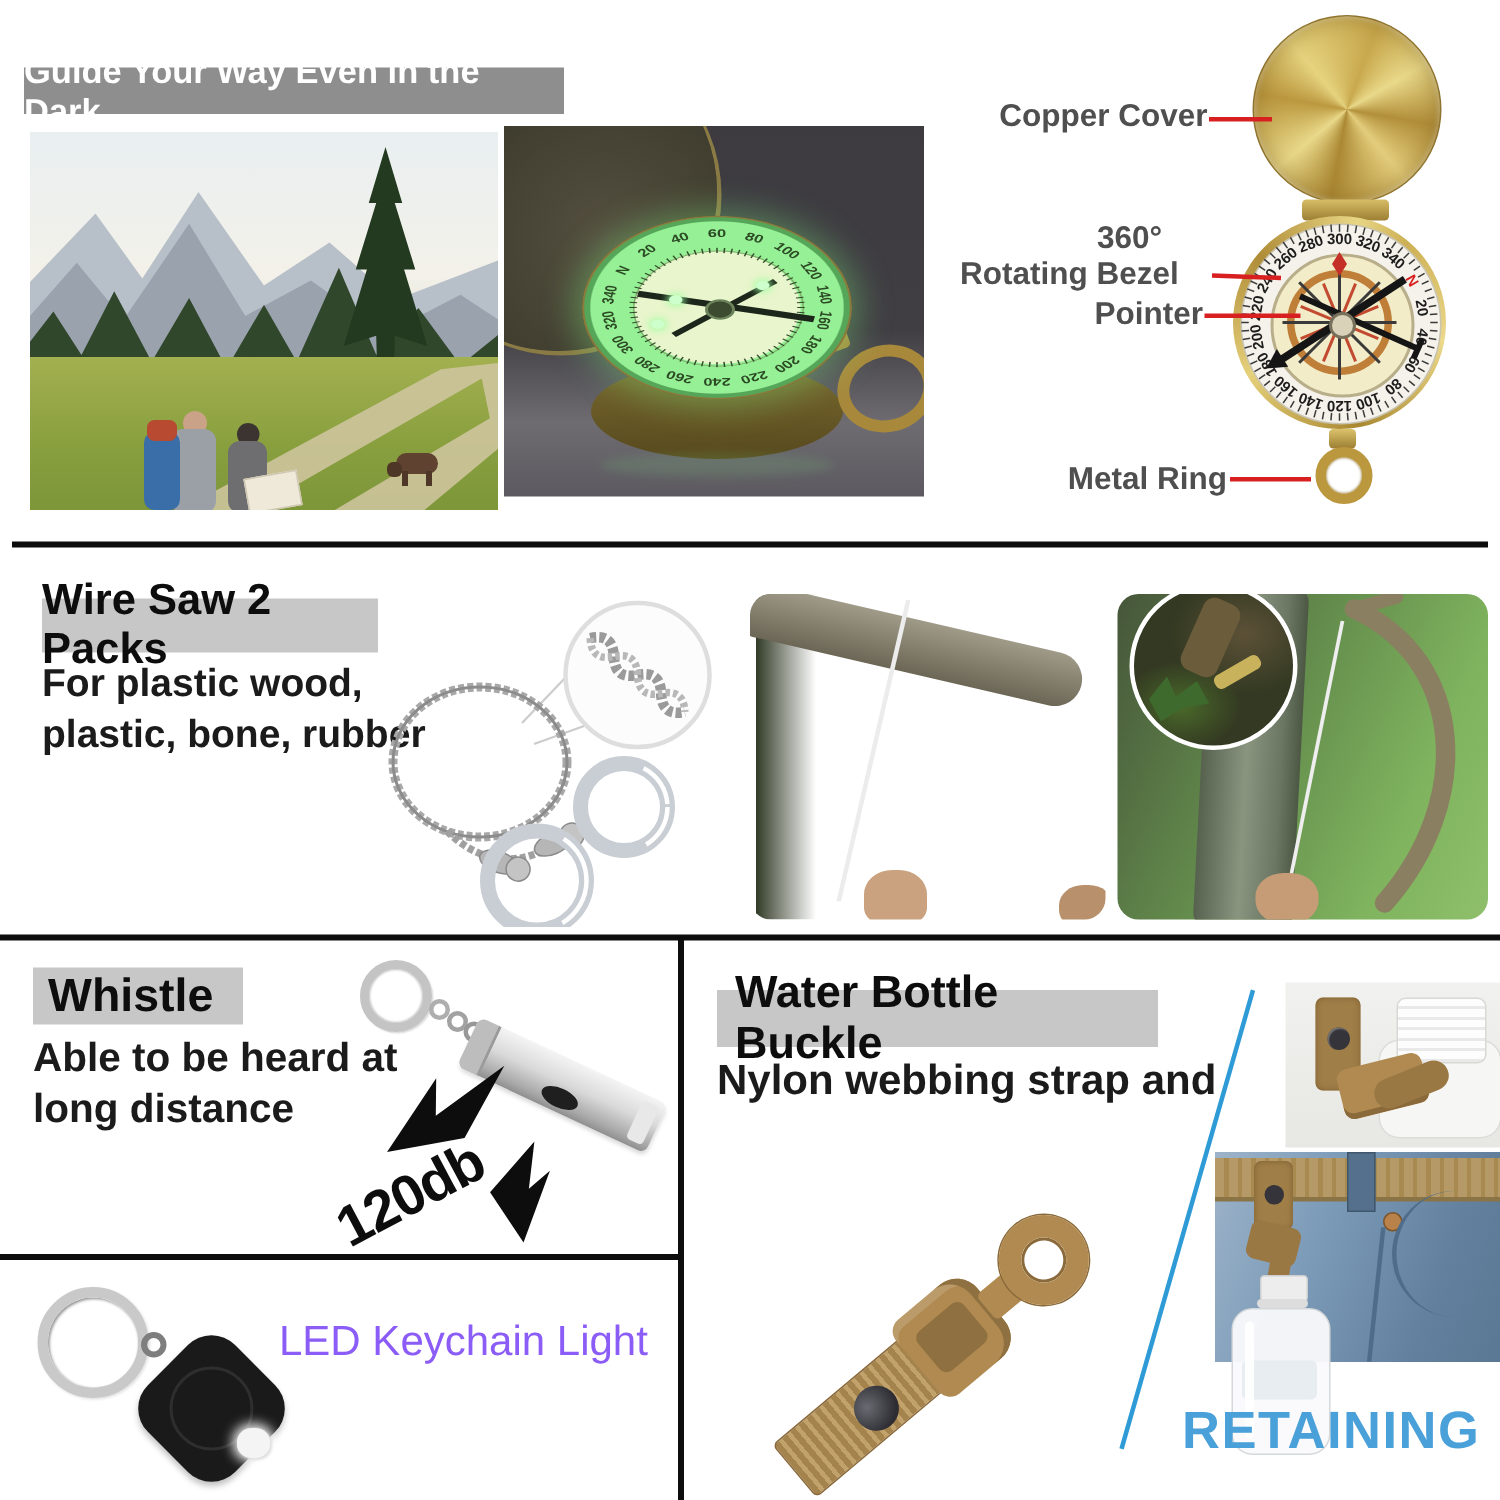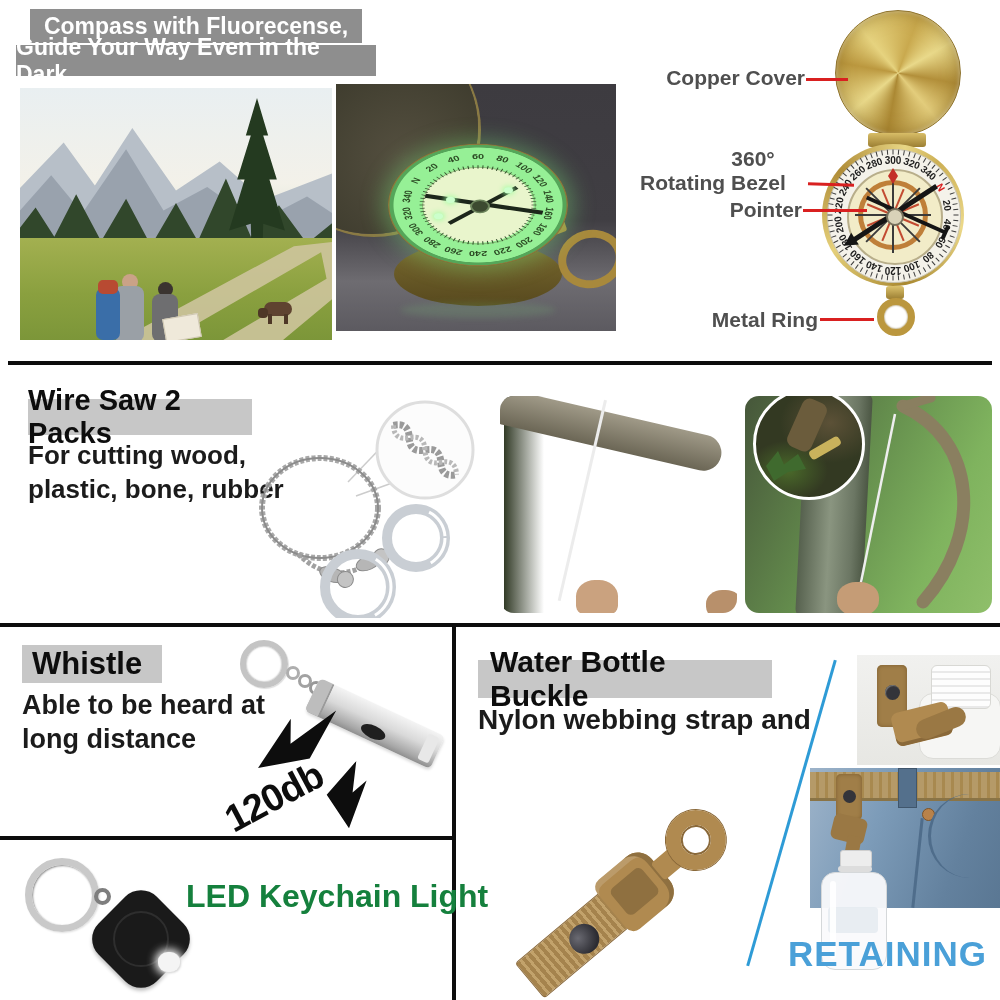--- a/index.html
+++ b/index.html
@@ -29,23 +29,20 @@
   .gdot{position:absolute;width:9px;height:9px;border-radius:50%;background:#ccffcc;box-shadow:0 0 6px 2px rgba(160,255,160,.8);}
   
   .photo{overflow:hidden;}
   .rphoto{border-radius:14px;overflow:hidden;}
 </style>
 </head>
 <body>
 
 <div class="page">
 
-  <div class="abs banner-dark" style="left:30px;top:9px;width:332px;height:34px;font-size:23px;">
-    <span>Compass with Fluorecense,</span>
-  </div>
   <div class="abs banner-dark" style="left:16px;top:45px;width:360px;height:31px;font-size:23px;">
     <span>Guide Your Way Even in the Dark</span>
   </div>
 
   <div class="abs photo" style="left:20px;top:88px;width:312px;height:252px;background:linear-gradient(180deg,#e9eff1 0%,#f3f1e9 38%,#e3e7da 52%);">
     <div class="abs" style="left:0;top:28px;width:312px;height:120px;background:#b7bfc8;clip-path:polygon(0 100%,0 60%,14% 22%,24% 58%,36% 10%,50% 62%,64% 38%,78% 70%,100% 48%,100% 100%);"></div>
     <div class="abs" style="left:0;top:40px;width:312px;height:118px;background:#97a0ac;clip-path:polygon(0 100%,0 70%,10% 40%,20% 72%,34% 18%,46% 70%,60% 50%,76% 80%,92% 58%,100% 72%,100% 100%);opacity:.95;"></div>
     <div class="abs" style="left:0;top:86px;width:312px;height:112px;background:#31472b;clip-path:polygon(0 100%,0 48%,5% 30%,11% 56%,18% 18%,26% 60%,34% 22%,42% 64%,50% 26%,57% 60%,66% 4%,74% 56%,83% 28%,92% 62%,100% 44%,100% 100%);"></div>
     <div class="abs" style="left:206px;top:10px;width:62px;height:170px;background:#243a20;clip-path:polygon(50% 0,68% 22%,60% 22%,82% 48%,70% 48%,95% 78%,60% 74%,58% 100%,42% 100%,40% 74%,5% 78%,30% 48%,18% 48%,40% 22%,32% 22%);"></div>
     <div class="abs" style="left:0;top:150px;width:312px;height:102px;background:linear-gradient(180deg,#a3b050 0%,#8aa03f 55%,#7c9639 100%);"></div>
@@ -310,21 +307,21 @@
   <div class="abs cl" style="left:700px;top:147px;width:106px;font-size:21px;text-align:center;">360°</div>
   <div class="abs cl" style="left:640px;top:171px;width:166px;font-size:21px;text-align:left;">Rotating Bezel</div>
   <div class="abs cl" style="left:660px;top:198px;width:142px;font-size:21px;text-align:right;">Pointer</div>
   <div class="abs cl" style="left:660px;top:308px;width:158px;font-size:21px;text-align:right;">Metal Ring</div>
 
   <div class="abs divider" style="left:8px;top:361px;width:984px;height:4px;"></div>
 
   <div class="abs banner-light" style="left:28px;top:399px;width:224px;height:36px;font-size:29px;justify-content:center;">
     <span>Wire Saw 2 Packs</span>
   </div>
-  <div class="abs desc" style="left:28px;top:440px;font-size:26px;">For cutting wood,</div>
+  <div class="abs desc" style="left:28px;top:440px;font-size:26px;">For plastic wood,</div>
   <div class="abs desc" style="left:28px;top:474px;font-size:26px;">plastic, bone, rubber</div>
 
   <div class="abs" style="left:240px;top:390px;width:245px;height:228px;">
     <svg width="245" height="228" viewBox="0 0 245 228">
       <line x1="108" y1="92" x2="152" y2="46" stroke="#cccccc" stroke-width="1.5"></line>
       <line x1="116" y1="106" x2="166" y2="88" stroke="#cccccc" stroke-width="1.5"></line>
       <circle cx="185" cy="60" r="48" fill="#fcfcfc" stroke="#dedede" stroke-width="3"></circle>
       <g transform="rotate(38 185 60)">
         <rect x="145" y="48" width="80" height="22" fill="none"></rect>
         <path d="M145 60 q10 -12 20 0 q10 12 20 0 q10 -12 20 0 q10 12 20 0" stroke="#9a9a9a" stroke-width="7" fill="none" stroke-dasharray="4 2"></path>
@@ -402,21 +399,21 @@
     </svg>
     <span class="abs" style="left:0;top:26px;font-size:38px;font-weight:bold;color:#0d0d0d;letter-spacing:-1px;">120db</span>
     <svg class="abs" style="left:96px;top:54px;" width="60" height="60">
       <polygon points="4,16 46,0 28,26 46,22 8,56" fill="#0d0d0d"></polygon>
     </svg>
   </div>
 
   <div class="abs divider" style="left:0;top:836px;width:456px;height:4px;"></div>
   <div class="abs divider" style="left:452px;top:625px;width:4px;height:375px;"></div>
 
-  <div class="abs" style="left:186px;top:878px;font-size:32px;font-weight:bold;color:#15803d;">LED Keychain Light</div>
+  <div class="abs" style="left:186px;top:878px;font-size:28px;font-weight:normal;color:#8b5cf6;">LED Keychain Light</div>
   <div class="abs" style="left:25px;top:858px;width:74px;height:74px;border-radius:50%;border:7px solid #c9c9c9;box-sizing:border-box;box-shadow:inset 1px 1px 2px #909090, 1px 1px 2px #e0e0e0;"></div>
   <div class="abs" style="left:94px;top:888px;width:17px;height:17px;border-radius:50%;border:4px solid #7e7e7e;box-sizing:border-box;"></div>
   <div class="abs" style="left:100px;top:898px;width:82px;height:82px;background:#1a1a1a;border-radius:22px;transform:rotate(45deg);box-shadow:2px 2px 4px rgba(0,0,0,.25);"></div>
   <div class="abs" style="left:113px;top:911px;width:56px;height:56px;border-radius:50%;border:2px solid #2e2e2e;box-sizing:border-box;"></div>
   <div class="abs" style="left:158px;top:952px;width:22px;height:20px;border-radius:45%;background:#f4f4f4;box-shadow:0 0 8px 3px rgba(255,255,255,.9),1px 1px 2px #999;"></div>
 
   <div class="abs banner-light" style="left:478px;top:660px;width:282px;height:38px;font-size:30px;padding-left:12px;">
     <span>Water Bottle Buckle</span>
   </div>
   <div class="abs desc" style="left:478px;top:704px;font-size:28px;">Nylon webbing strap and</div>

